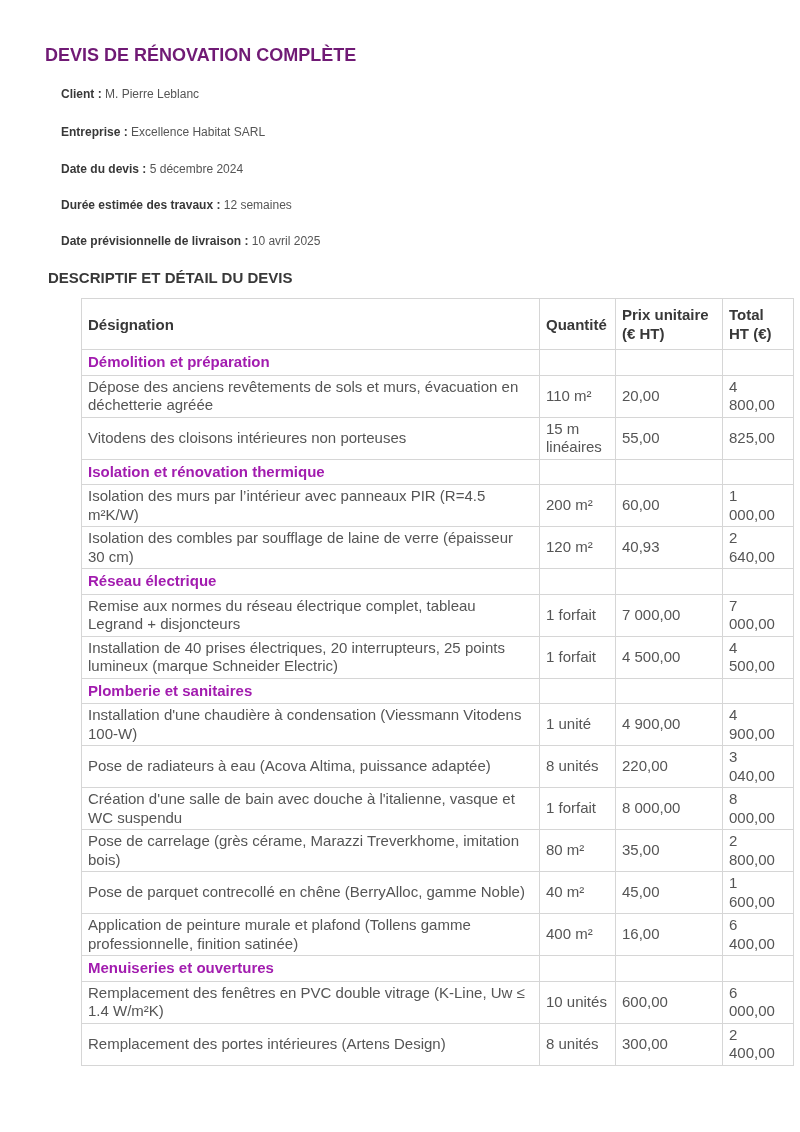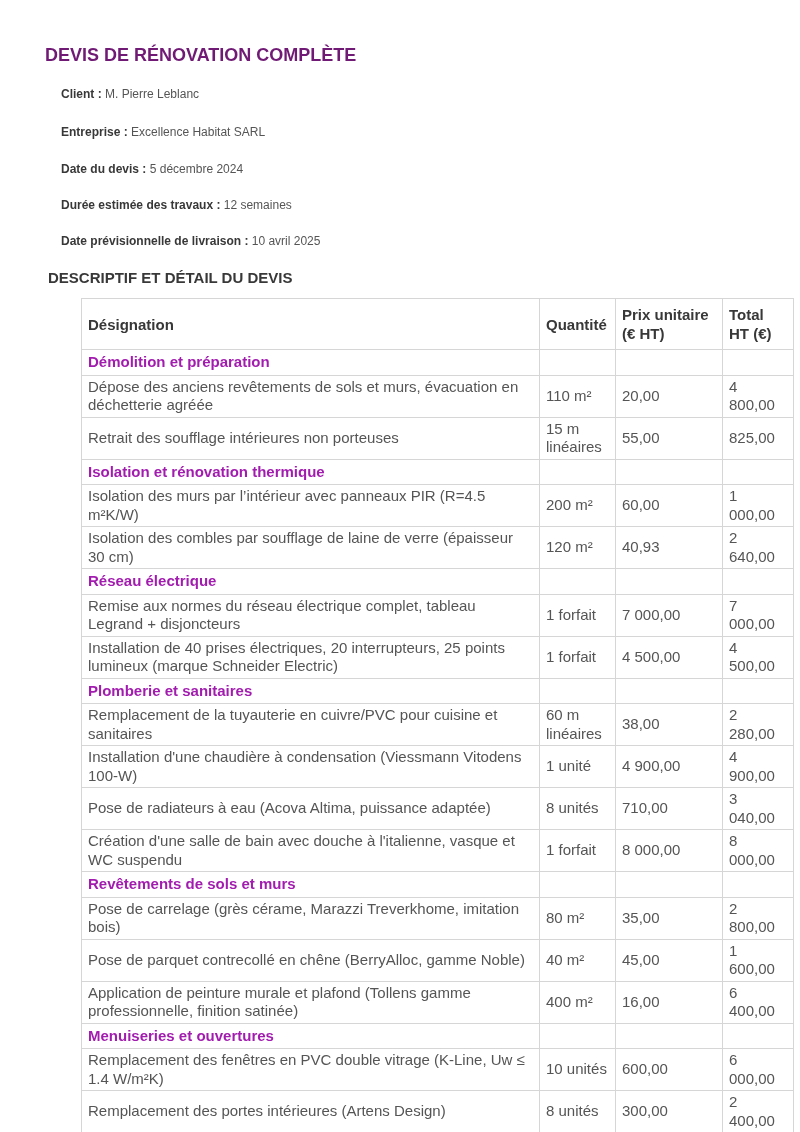--- a/index.html
+++ b/index.html
@@ -106,21 +106,21 @@
           <td></td>
           <td></td>
         </tr>
         <tr>
           <td>Dépose des anciens revêtements de sols et murs, évacuation en déchetterie agréée</td>
           <td>110 m²</td>
           <td>20,00</td>
           <td>4 800,00</td>
         </tr>
         <tr>
-          <td>Retrait des soufflage intérieures non porteuses</td>
+          <td>Vitodens des cloisons intérieures non porteuses</td>
           <td>15 m linéaires</td>
           <td>55,00</td>
           <td>825,00</td>
         </tr>
         <tr class="section-row">
           <td>Isolation et rénovation thermique</td>
           <td></td>
           <td></td>
           <td></td>
         </tr>
@@ -154,49 +154,37 @@
           <td>4 500,00</td>
           <td>4 500,00</td>
         </tr>
         <tr class="section-row">
           <td>Plomberie et sanitaires</td>
           <td></td>
           <td></td>
           <td></td>
         </tr>
         <tr>
-          <td>Remplacement de la tuyauterie en cuivre/PVC pour cuisine et sanitaires</td>
-          <td>60 m linéaires</td>
-          <td>38,00</td>
-          <td>2 280,00</td>
-        </tr>
-        <tr>
           <td>Installation d'une chaudière à condensation (Viessmann Vitodens 100-W)</td>
           <td>1 unité</td>
           <td>4 900,00</td>
           <td>4 900,00</td>
         </tr>
         <tr>
           <td>Pose de radiateurs à eau (Acova Altima, puissance adaptée)</td>
           <td>8 unités</td>
-          <td>710,00</td>
+          <td>220,00</td>
           <td>3 040,00</td>
         </tr>
         <tr>
           <td>Création d'une salle de bain avec douche à l'italienne, vasque et WC suspendu</td>
           <td>1 forfait</td>
           <td>8 000,00</td>
           <td>8 000,00</td>
         </tr>
-        <tr class="section-row">
-          <td>Revêtements de sols et murs</td>
-          <td></td>
-          <td></td>
-          <td></td>
-        </tr>
         <tr>
           <td>Pose de carrelage (grès cérame, Marazzi Treverkhome, imitation bois)</td>
           <td>80 m²</td>
           <td>35,00</td>
           <td>2 800,00</td>
         </tr>
         <tr>
           <td>Pose de parquet contrecollé en chêne (BerryAlloc, gamme Noble)</td>
           <td>40 m²</td>
           <td>45,00</td>

